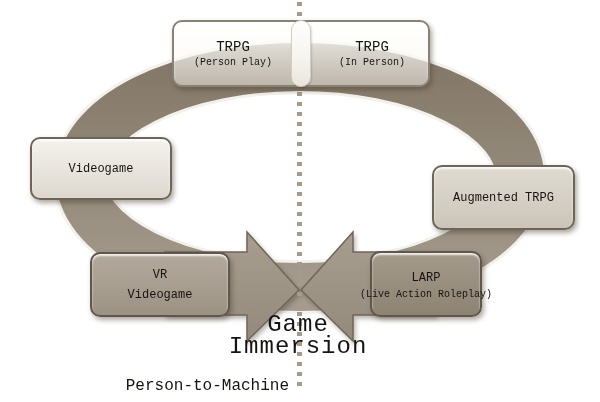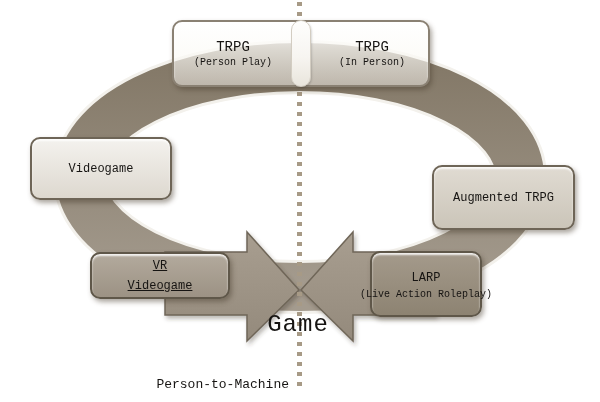--- a/index.html
+++ b/index.html
@@ -32,29 +32,29 @@
   .divider-pill{
     position:absolute;left:50%;top:-2px;transform:translateX(-50%);
     width:20px;height:calc(100% + 4px);border-radius:11px;
     background:linear-gradient(180deg,#fefefd 0%,#f7f5f1 55%,#e9e5dc 100%);
     border:1px solid #d3cdc2;box-shadow:1px 1px 2px rgba(0,0,0,.15);box-sizing:border-box;
   }
   #videogame-box{left:30px;top:137px;width:142px;height:63px;
     background:linear-gradient(180deg,#f4f2ee 0%,#ddd8cf 100%);}
   #augmented-box{left:432px;top:136px;width:143px;height:65px;
     background:linear-gradient(180deg,#e0dbd2 0%,#cbc5b9 100%);margin-top:29px;}
-  #vr-box{left:90px;top:252px;width:140px;height:47px;border-color:#5f5749;
-    background:linear-gradient(180deg,#b3aa9d 0%,#9c9284 100%);text-decoration:underline;}
+  #vr-box{left:90px;top:252px;width:140px;height:65px;border-color:#5f5749;
+    background:linear-gradient(180deg,#b3aa9d 0%,#9c9284 100%);}
   #larp-box{left:370px;top:251px;width:112px;height:66px;border-color:#5f5749;
     background:linear-gradient(180deg,#a49a8b 0%,#8d8372 100%);}
   .center-title{
     position:absolute;left:0;right:4px;top:314px;z-index:4;text-align:center;
     font-size:24px;line-height:22px;letter-spacing:1px;
   }
-  .axis-label{position:absolute;top:377px;z-index:3;font-size:13px;white-space:nowrap;}
+  .axis-label{position:absolute;top:377px;z-index:3;font-size:16px;white-space:nowrap;}
   #axis-left{right:311px;}
   #axis-right{left:309px;}
 </style>
 </head>
 <body>
 
 <div class="canvas">
 
   <svg class="layer-svg" width="600" height="402" viewBox="0 0 600 402">
     <defs>
@@ -104,17 +104,18 @@
     <span class="label">Videogame</span>
   </div>
 
   <div class="box" id="larp-box">
     <span class="label">LARP</span>
     <span class="sub">(Live Action Roleplay)</span>
   </div>
 
   <div class="center-title">
     <div>Game</div>
+    <div>Immersion</div>
   </div>
 
   <span class="axis-label" id="axis-left">Person-to-Machine</span>
 
 </div>
 
 </body></html>

